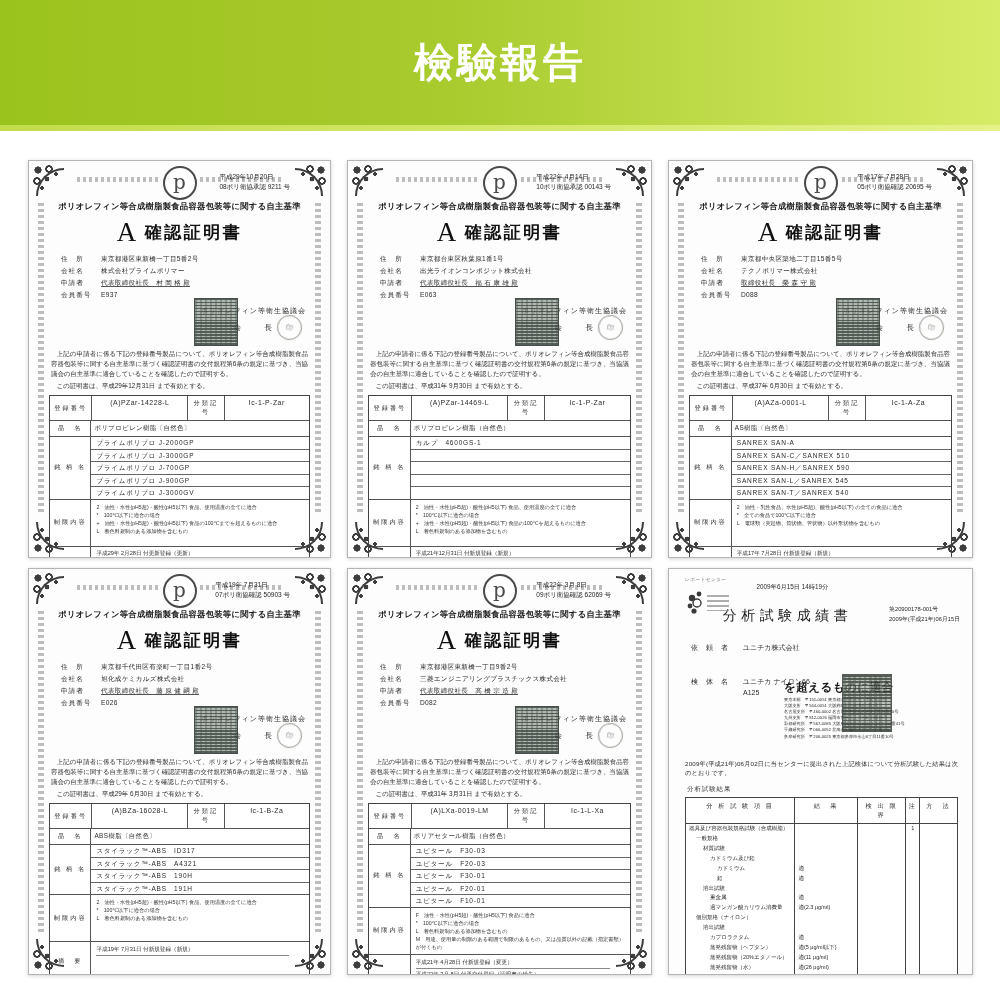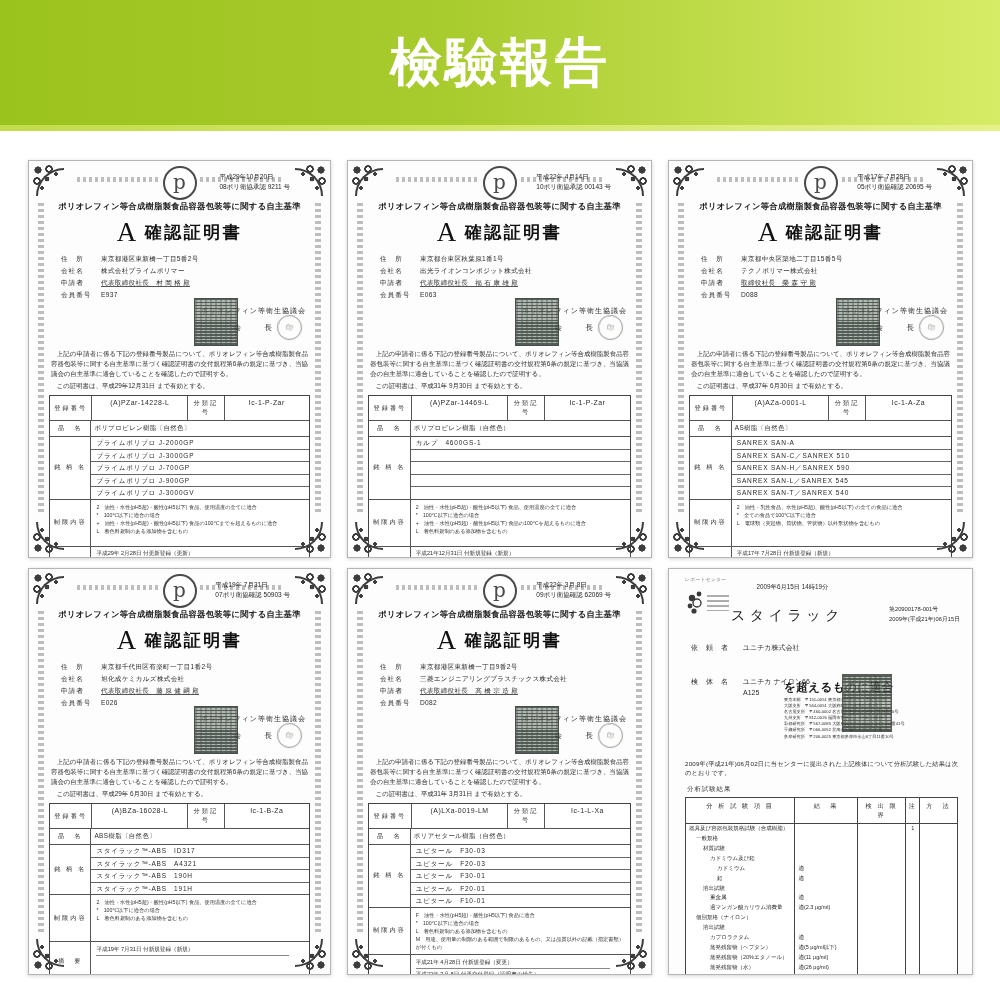--- a/index.html
+++ b/index.html
@@ -7,21 +7,21 @@
     width:1000px;height:1000px;background:#ffffff;position:relative;overflow:hidden;
     font-family:"Liberation Sans","DejaVu Sans",sans-serif;color:#2a2a2a;
     -webkit-font-smoothing:antialiased;
   }
   
   .banner{position:absolute;top:0;left:0;right:0;height:125px;
     background:linear-gradient(90deg,#9bc31d 0%,#a8cb2e 45%,#d7ec66 100%);}
   .banner::after{content:"";position:absolute;left:0;right:0;bottom:-6px;height:6px;
     background:linear-gradient(90deg,#c3dc4a,#e4f288);}
   .banner h1{margin:0;line-height:125px;text-align:center;color:#ffffff;
-    font-size:52px;font-weight:700;letter-spacing:3px;}
+    font-size:40px;font-weight:700;letter-spacing:3px;}
   
   .grid{position:absolute;top:160px;left:28px;width:945px;display:grid;
     grid-template-columns:303px 305px 305px;grid-template-rows:398px 407px;
     column-gap:16px;row-gap:10px;}
   .doc{position:relative;background:#fdfdfd;border:1px solid #b5b5b5;
     box-shadow:0 1px 4px rgba(0,0,0,.18);overflow:hidden;}
   
   .corner{position:absolute;width:34px;height:34px;z-index:3;}
   .corner::before{content:"";position:absolute;inset:3px;
     border-top:2.5px solid #3d3d3d;border-left:2.5px solid #3d3d3d;
@@ -521,21 +521,21 @@
         <svg width="40" height="28" viewBox="0 0 40 28">
           <circle cx="7" cy="9" r="3.2" fill="#3a3a3a"></circle>
           <circle cx="14" cy="5" r="2.4" fill="#3a3a3a"></circle>
           <circle cx="5" cy="17" r="2.4" fill="#3a3a3a"></circle>
           <circle cx="12" cy="14" r="4" fill="none" stroke="#3a3a3a" stroke-width="1.4"></circle>
           <circle cx="9" cy="22" r="2.6" fill="#3a3a3a"></circle>
         </svg>
         <span class="r-logo-bars"></span>
       </div>
       <div class="r-printed">2009年6月15日 14時19分</div>
-      <div class="r-title">スタイラック</div>
+      <div class="r-title">分析試験成績書</div>
       <div class="r-meta">
         <div>第20900178-001号</div>
         <div>2009年(平成21年)06月15日</div>
       </div>
       <div class="r-client">
         <span class="rl">依 頼 者</span>
         <span>ユニチカ株式会社</span>
       </div>
       <div class="r-sample">
         <div>

